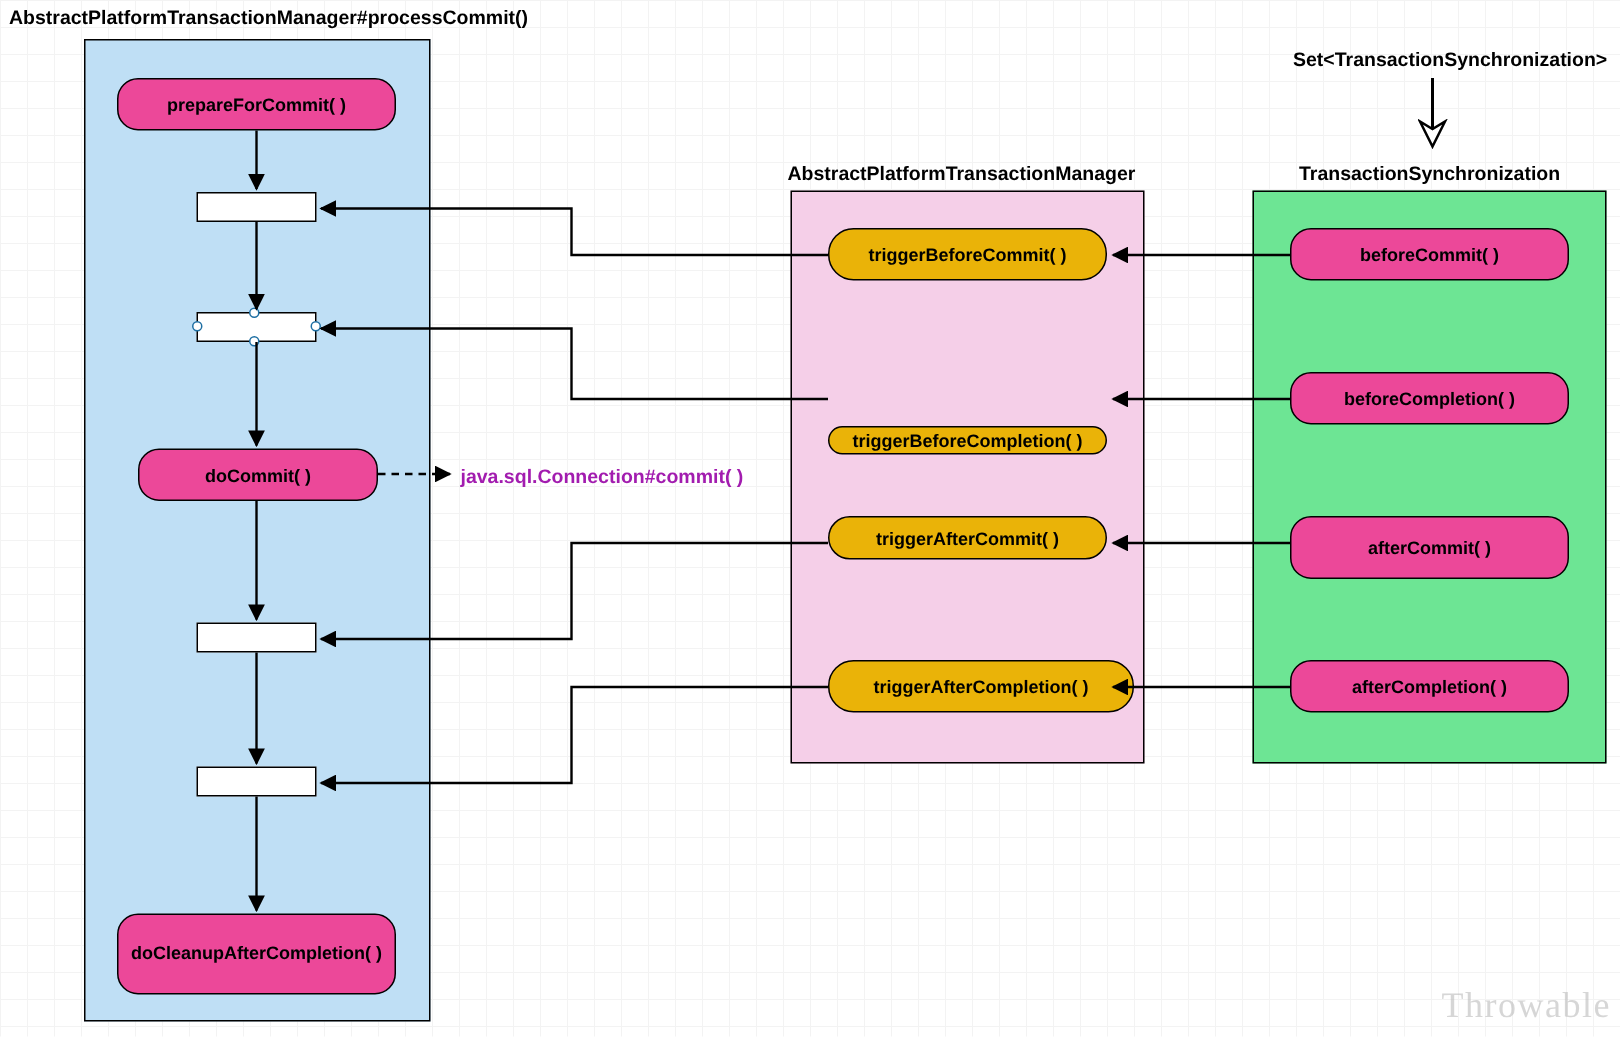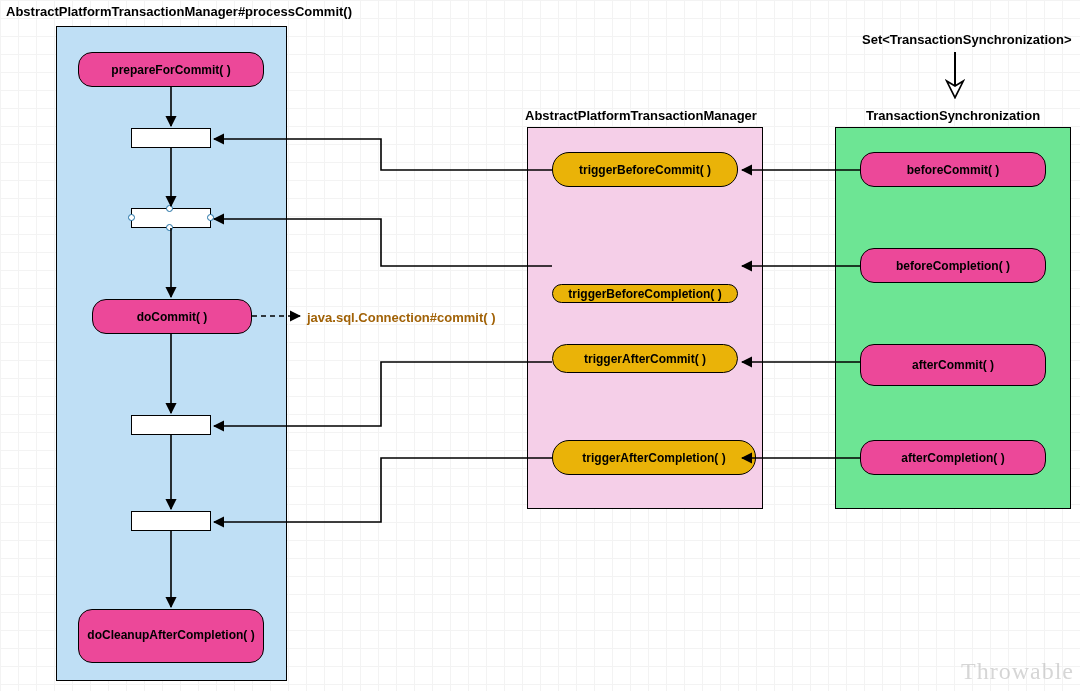--- a/index.html
+++ b/index.html
@@ -31,21 +31,21 @@
     padding:0 6px;
   }
   .node.pink{background:#eab308;border-radius:17px;}
   .node.green{background:#ec4899;}
   .empty{
     position:absolute;
     border:1px solid #000;
     background:#fff;
     box-sizing:border-box;
   }
-  .redtext{position:absolute;color:#a16207;font-weight:bold;font-size:13px;white-space:nowrap;}
+  .redtext{position:absolute;color:#a21caf;font-weight:bold;font-size:13px;white-space:nowrap;}
   .watermark{
     position:absolute;right:6px;bottom:6px;
     font-size:24px;font-family:Georgia,serif;
     color:rgba(180,180,180,0.55);font-weight:500;letter-spacing:1px;margin-top:16px;
   }
   svg{position:absolute;left:0;top:0;pointer-events:none;}
   .port{position:absolute;width:7px;height:7px;border:1px solid #1e6fa3;background:#fff;border-radius:50%;box-sizing:border-box;}
 </style>
 </head>
 <body>

